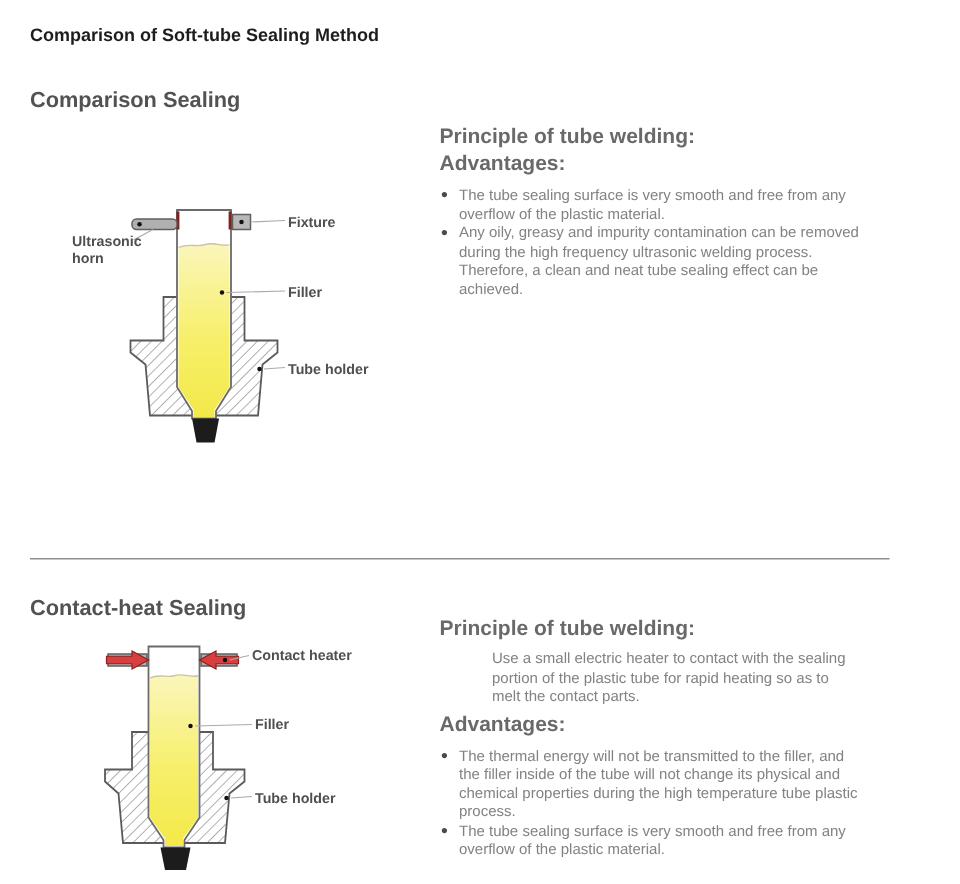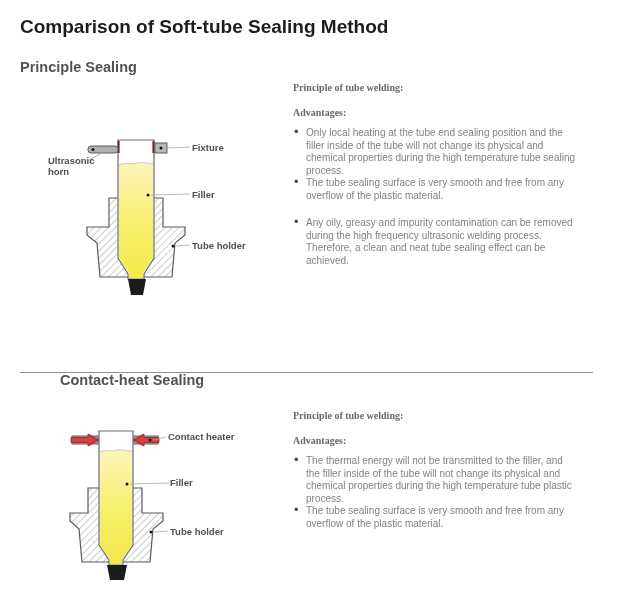--- a/index.html
+++ b/index.html
@@ -2,37 +2,37 @@
 <html><head>
 <meta charset="utf-8">
 <style>
   html,body { margin:0; padding:0; background:#fff; }
   #page {
     position:relative; width:640px; height:589px; background:#ffffff;
     font-family:"Liberation Sans","DejaVu Sans",sans-serif; overflow:hidden;
   }
   .page-title {
     position:absolute; left:20px; top:16px;
-    font-size:19px; font-weight:bold; color:#1d1d1d; letter-spacing:0;
+    font-size:12px; font-weight:bold; color:#1d1d1d; letter-spacing:0;
   }
   .section-heading {
     position:absolute; left:20px;
     font-size:14.5px; font-weight:bold; color:#525252;
   }
   #heading-1 { top:59px; }
-  #heading-2 { top:372px;margin-left:40px; }
+  #heading-2 { top:398px; }
   .divider {
     position:absolute; left:20px; top:372px; width:573px; height:0;
     border-top:1px solid #8f8f8f;
   }
   .text-col { position:absolute; left:293px; width:302px; }
   #col-1 { top:82px; }
   #col-2 { top:410px; }
-  .sub-label { font-size:10px; font-weight:bold; color:#696969;font-family:Liberation Serif, serif; }
-  .adv-label { margin-top:14px; }
+  .sub-label { font-size:14px; font-weight:bold; color:#696969; }
+  .adv-label { margin-top:2px; }
   .principle-text {
     margin:8px 0 0 35px; width:236px;
     font-size:10px; line-height:12.5px; color:#828282;
   }
   .adv-list {
     margin:9px 0 0 0; padding:0; list-style:none; width:285px;
     font-size:10px; line-height:12.5px; color:#828282;
   }
   .adv-list li { position:relative; padding-left:13px; }
   .adv-list li::before {
@@ -46,21 +46,21 @@
   svg text.dlabel { font-size:9.5px; font-weight:bold; fill:#4f4f4f;
     font-family:"Liberation Sans","DejaVu Sans",sans-serif; }
 </style>
 </head>
 <body>
 
 <div id="page">
 
   <div class="page-title">Comparison of Soft-tube Sealing Method</div>
 
-  <div class="section-heading" id="heading-1">Principle Sealing</div>
+  <div class="section-heading" id="heading-1">Comparison Sealing</div>
 
   <svg id="diagram-1" class="diagram" width="270" height="200" viewBox="0 0 270 200">
     <defs>
       <pattern id="hatch1" patternUnits="userSpaceOnUse" width="5" height="5" patternTransform="rotate(-45)">
         <rect width="5" height="5" fill="#ffffff"></rect>
         <line x1="0" y1="0" x2="5" y2="0" stroke="#a8a8a8" stroke-width="1.2"></line>
       </pattern>
       <linearGradient id="grad1" x1="0" y1="0" x2="0" y2="1">
         <stop offset="0" stop-color="#fbf6bb"></stop>
         <stop offset="0.55" stop-color="#f7ef6a"></stop>
@@ -97,21 +97,20 @@
     <text class="dlabel" x="28" y="54">Ultrasonic</text>
     <text class="dlabel" x="28" y="65">horn</text>
     <text class="dlabel" x="172" y="88">Filler</text>
     <text class="dlabel" x="172" y="139">Tube holder</text>
   </svg>
 
   <div class="text-col" id="col-1">
     <div class="sub-label">Principle of tube welding:</div>
     <div class="sub-label adv-label">Advantages:</div>
     <ul class="adv-list">
-      <li>Only local heating at the tube end sealing position and the filler inside of the tube will not change its physical and chemical properties during the high temperature tube sealing process.</li>
       <li>The tube sealing surface is very smooth and free from any overflow of the plastic material.</li>
       <li>Any oily, greasy and impurity contamination can be removed during the high frequency ultrasonic welding process. Therefore, a clean and neat tube sealing effect can be achieved.</li>
     </ul>
   </div>
 
   <div class="divider"></div>
 
   <div class="section-heading" id="heading-2">Contact-heat Sealing</div>
 
   <svg id="diagram-2" class="diagram" width="270" height="164" viewBox="0 0 270 164">
@@ -149,20 +148,21 @@
 
     <polygon points="87,140 107,140 104,155 90,155" fill="#1c1c1c"></polygon>
 
     <text class="dlabel" x="148" y="15">Contact heater</text>
     <text class="dlabel" x="150" y="61">Filler</text>
     <text class="dlabel" x="150" y="110">Tube holder</text>
   </svg>
 
   <div class="text-col" id="col-2">
     <div class="sub-label">Principle of tube welding:</div>
+    <div class="principle-text">Use a small electric heater to contact with the sealing portion of the plastic tube for rapid heating so as to melt the contact parts.</div>
     <div class="sub-label adv-label">Advantages:</div>
     <ul class="adv-list">
       <li>The thermal energy will not be transmitted to the filler, and the filler inside of the tube will not change its physical and chemical properties during the high temperature tube plastic process.</li>
       <li>The tube sealing surface is very smooth and free from any overflow of the plastic material.</li>
     </ul>
   </div>
 
 </div>
 
 </body></html>

